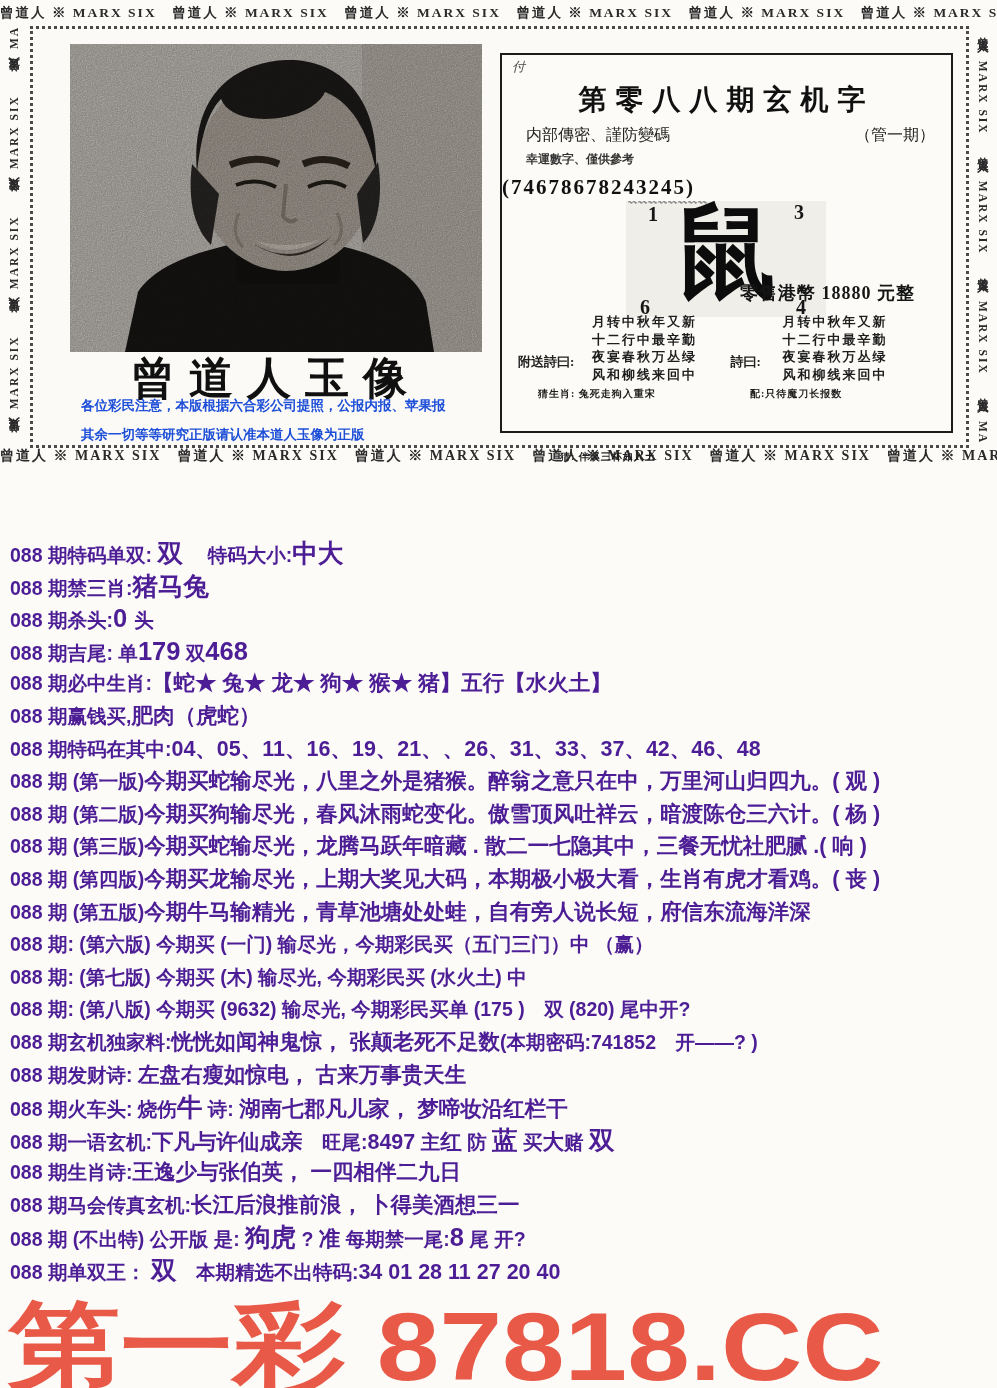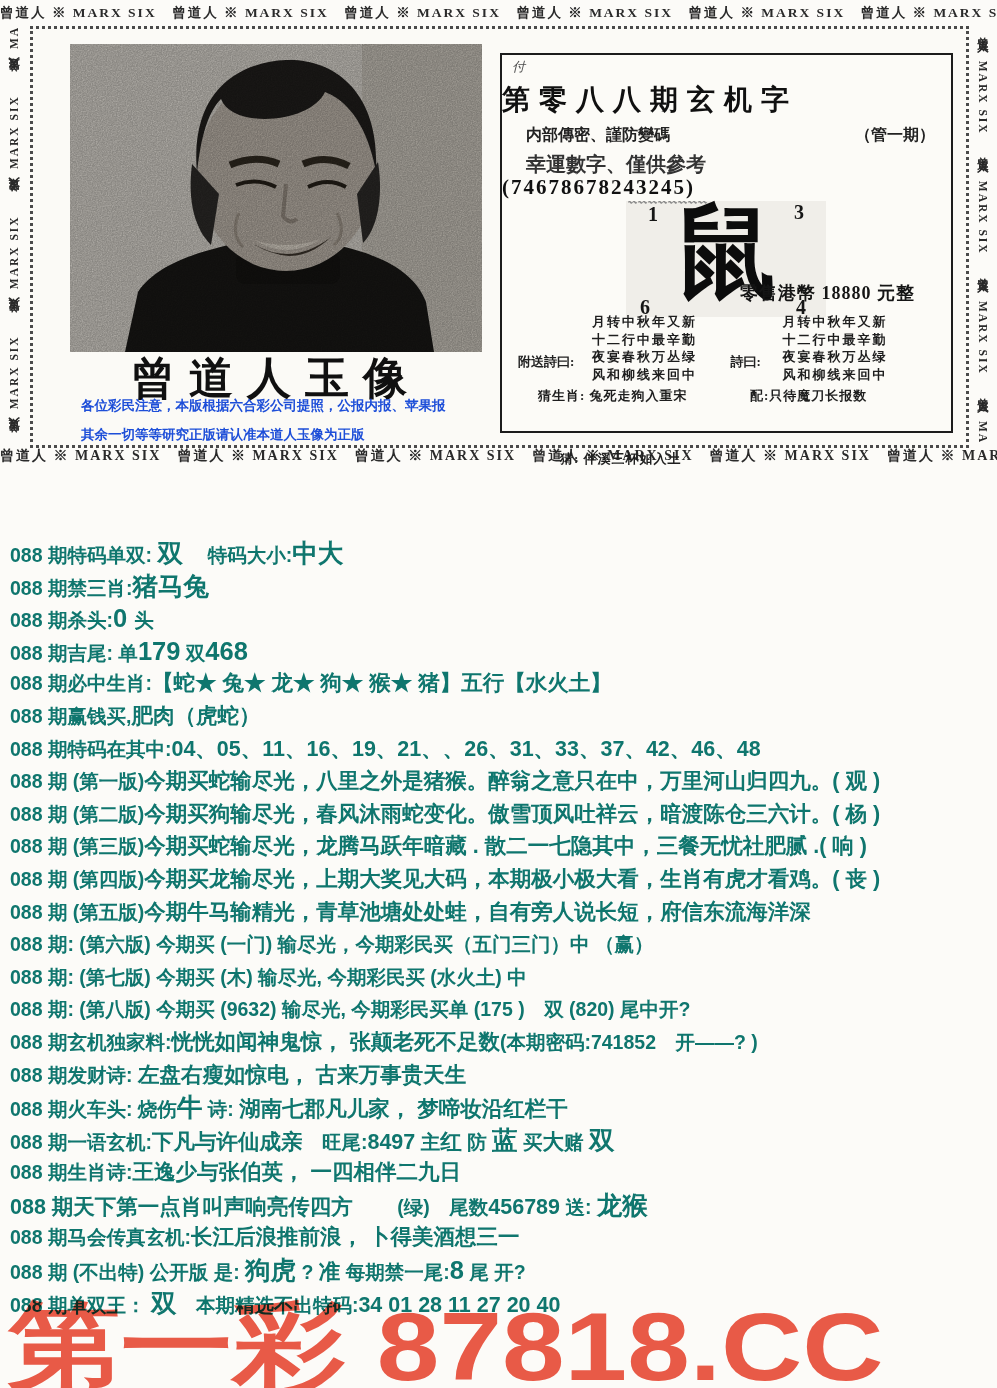--- a/index.html
+++ b/index.html
@@ -31,26 +31,26 @@
   .caption-line{position:absolute;left:48px;width:420px;font-family:"Liberation Serif",serif;
                 font-size:13.5px;font-weight:bold;color:#1d4ed8;white-space:nowrap;}
   .caption-line.l1{top:368px;}
   .caption-line.l2{top:389px;margin-top:8px;}
 
   
   .mystic-box{position:absolute;left:467px;top:24px;width:449px;height:376px;
               border:2px solid #1c1c1c;background:#fcfbf7;font-family:"Liberation Serif",serif;}
   .mystic-box *{position:absolute;}
   .corner-mark{left:10px;top:3px;font-size:13px;font-style:italic;color:#4d4d4d;}
-  .box-title{top:26px;left:0;width:100%;text-align:left;font-size:28px;font-weight:bold;
+  .box-title{top:26px;left:0;width:100%;text-align:center;font-size:28px;font-weight:bold;
              letter-spacing:9px;color:#101010;white-space:nowrap;}
   .box-subrow{top:70px;left:24px;right:16px;display:flex;position:absolute;
-              justify-content:space-between;font-size:16px;font-weight:bold;color:#222;}
+              justify-content:space-between;font-size:16px;font-weight:normal;color:#222;}
   .box-subrow span{position:static;}
-  .box-sub2{top:96px;left:24px;font-size:20px;font-weight:bold;color:#333;}
+  .box-sub2{top:96px;left:24px;font-size:12px;font-weight:bold;color:#333;}
   .box-numbers{top:120px;left:0;width:78%;font-size:21px;font-weight:bold;
                letter-spacing:2px;color:#111;}
   .zodiac-wrap{top:146px;left:124px;width:200px;height:116px;background:#f0eee9;}
   .scribble{top:-6px;left:2px;width:150px;font-size:9px;color:#8a8a8a;letter-spacing:1px;
             white-space:nowrap;overflow:hidden;}
   .zodiac-char{left:0;top:-6px;width:100%;text-align:center;font-size:102px;line-height:116px;
                font-weight:bold;color:#0c0c0c;}
   .corner-num{font-size:20px;font-weight:bold;color:#161616;}
   .corner-num.tl{left:22px;top:2px;}
   .corner-num.tr{right:22px;top:0px;}
@@ -58,29 +58,29 @@
   .corner-num.br{right:20px;bottom:-2px;}
   .price{top:226px;right:36px;font-size:18px;font-weight:bold;color:#151515;letter-spacing:1px;}
 
   .poems{top:258px;left:16px;right:8px;display:flex;position:absolute;}
   .poem{position:relative;flex:1;}
   .poem-label{position:absolute;left:0;top:0;font-size:13px;font-weight:bold;color:#222;margin-top:40px;}
   .poem-lines{position:relative;font-size:13px;line-height:17.5px;font-weight:bold;color:#1e1e1e;}
   .poem.left .poem-lines{margin-left:74px;}
   .poem.right .poem-lines{margin-left:52px;}
   .poem-lines div{position:static;letter-spacing:2px;}
-  .guess-row{font-size:13px;font-weight:bold;color:#1e1e1e;letter-spacing:1px;white-space:nowrap;}
+  .guess-row{font-size:10px;font-weight:bold;color:#1e1e1e;letter-spacing:1px;white-space:nowrap;}
   .g1{top:332px;left:36px;}
   .g2{top:351px;left:58px;margin-top:44px;}
   .g3{top:332px;left:248px;}
 
   
   .body-lines{position:absolute;left:10px;top:537px;width:985px;}
   .body-line{height:32.6px;line-height:32.6px;white-space:nowrap;font-weight:bold;
-             font-size:19.5px;color:#0f766e;}
+             font-size:19.5px;color:#4c1d95;}
   .body-line span{vertical-align:baseline;}
   .body-line .md{font-size:21.5px;}
   .body-line .lg{font-size:25.5px;}
 
   
   .watermark{position:absolute;left:8px;top:1283px;font-size:97px;font-weight:bold;
              color:rgba(231,62,41,0.85);white-space:nowrap;transform:scaleX(1.16);
              transform-origin:0 50%;mix-blend-mode:multiply;z-index:6;
              font-family:"Liberation Sans",sans-serif;letter-spacing:0;}
 </style>
@@ -195,21 +195,20 @@
       <div class="body-line"><span>088 期 (第四版)</span><span class="md">今期买龙输尽光，上期大奖见大码，本期极小极大看，生肖有虎才看鸡。( 丧 )</span></div>
       <div class="body-line"><span>088 期 (第五版)</span><span class="md">今期牛马输精光，青草池塘处处蛙，自有旁人说长短，府信东流海洋深</span></div>
       <div class="body-line"><span>088 期: (第六版) 今期买 (一门) 输尽光，今期彩民买（五门三门）中 （赢）</span></div>
       <div class="body-line"><span>088 期: (第七版) 今期买 (木) 输尽光, 今期彩民买 (水火土) 中</span></div>
       <div class="body-line"><span>088 期: (第八版) 今期买 (9632) 输尽光, 今期彩民买单 (175 )　双 (820) 尾中开?</span></div>
       <div class="body-line"><span>088 期玄机独家料:</span><span class="md">恍恍如闻神鬼惊， 张颠老死不足数</span><span>(本期密码:741852　开——? )</span></div>
       <div class="body-line"><span>088 期发财诗: </span><span class="md">左盘右瘦如惊电， 古来万事贵天生</span></div>
       <div class="body-line"><span>088 期火车头: 烧伤</span><span class="lg">牛</span><span> 诗: </span><span class="md">湖南七郡凡儿家， 梦啼妆沿红栏干</span></div>
       <div class="body-line"><span>088 期一语玄机:</span><span class="md">下凡与许仙成亲</span><span>　旺尾:</span><span class="md">8497</span><span> 主</span><span class="md">红</span><span>  防 </span><span class="lg">蓝</span><span> 买</span><span class="md">大</span><span>赌 </span><span class="lg">双</span></div>
       <div class="body-line"><span>088 期生肖诗:</span><span class="md">王逸少与张伯英， 一四相伴二九日</span></div>
-      <div class="body-line"><span class="md">088 期天下第一点肖叫声响亮传四方</span><span>　　 (绿)　尾数</span><span class="md">456789</span><span> 送: </span><span class="lg">龙猴</span></div>
       <div class="body-line"><span>088 期马会传真玄机:</span><span class="md">长江后浪推前浪， 卜得美酒想三一</span></div>
       <div class="body-line"><span>088 期 (不出特) 公开版 是: </span><span class="lg">狗虎</span><span> ? </span><span class="md">准</span><span> 每期禁一尾:</span><span class="lg">8</span><span> 尾 开?</span></div>
       <div class="body-line"><span>088 期单双王： </span><span class="lg">双</span><span>　本期精选不出特码:</span><span class="md">34 01 28 11 27 20 40</span></div>
     </div>
 
   <div class="watermark" style="color: rgba(231, 62, 41, 0.85);">第一彩 87818.CC</div>
 
 </div>
 
 </body></html>

